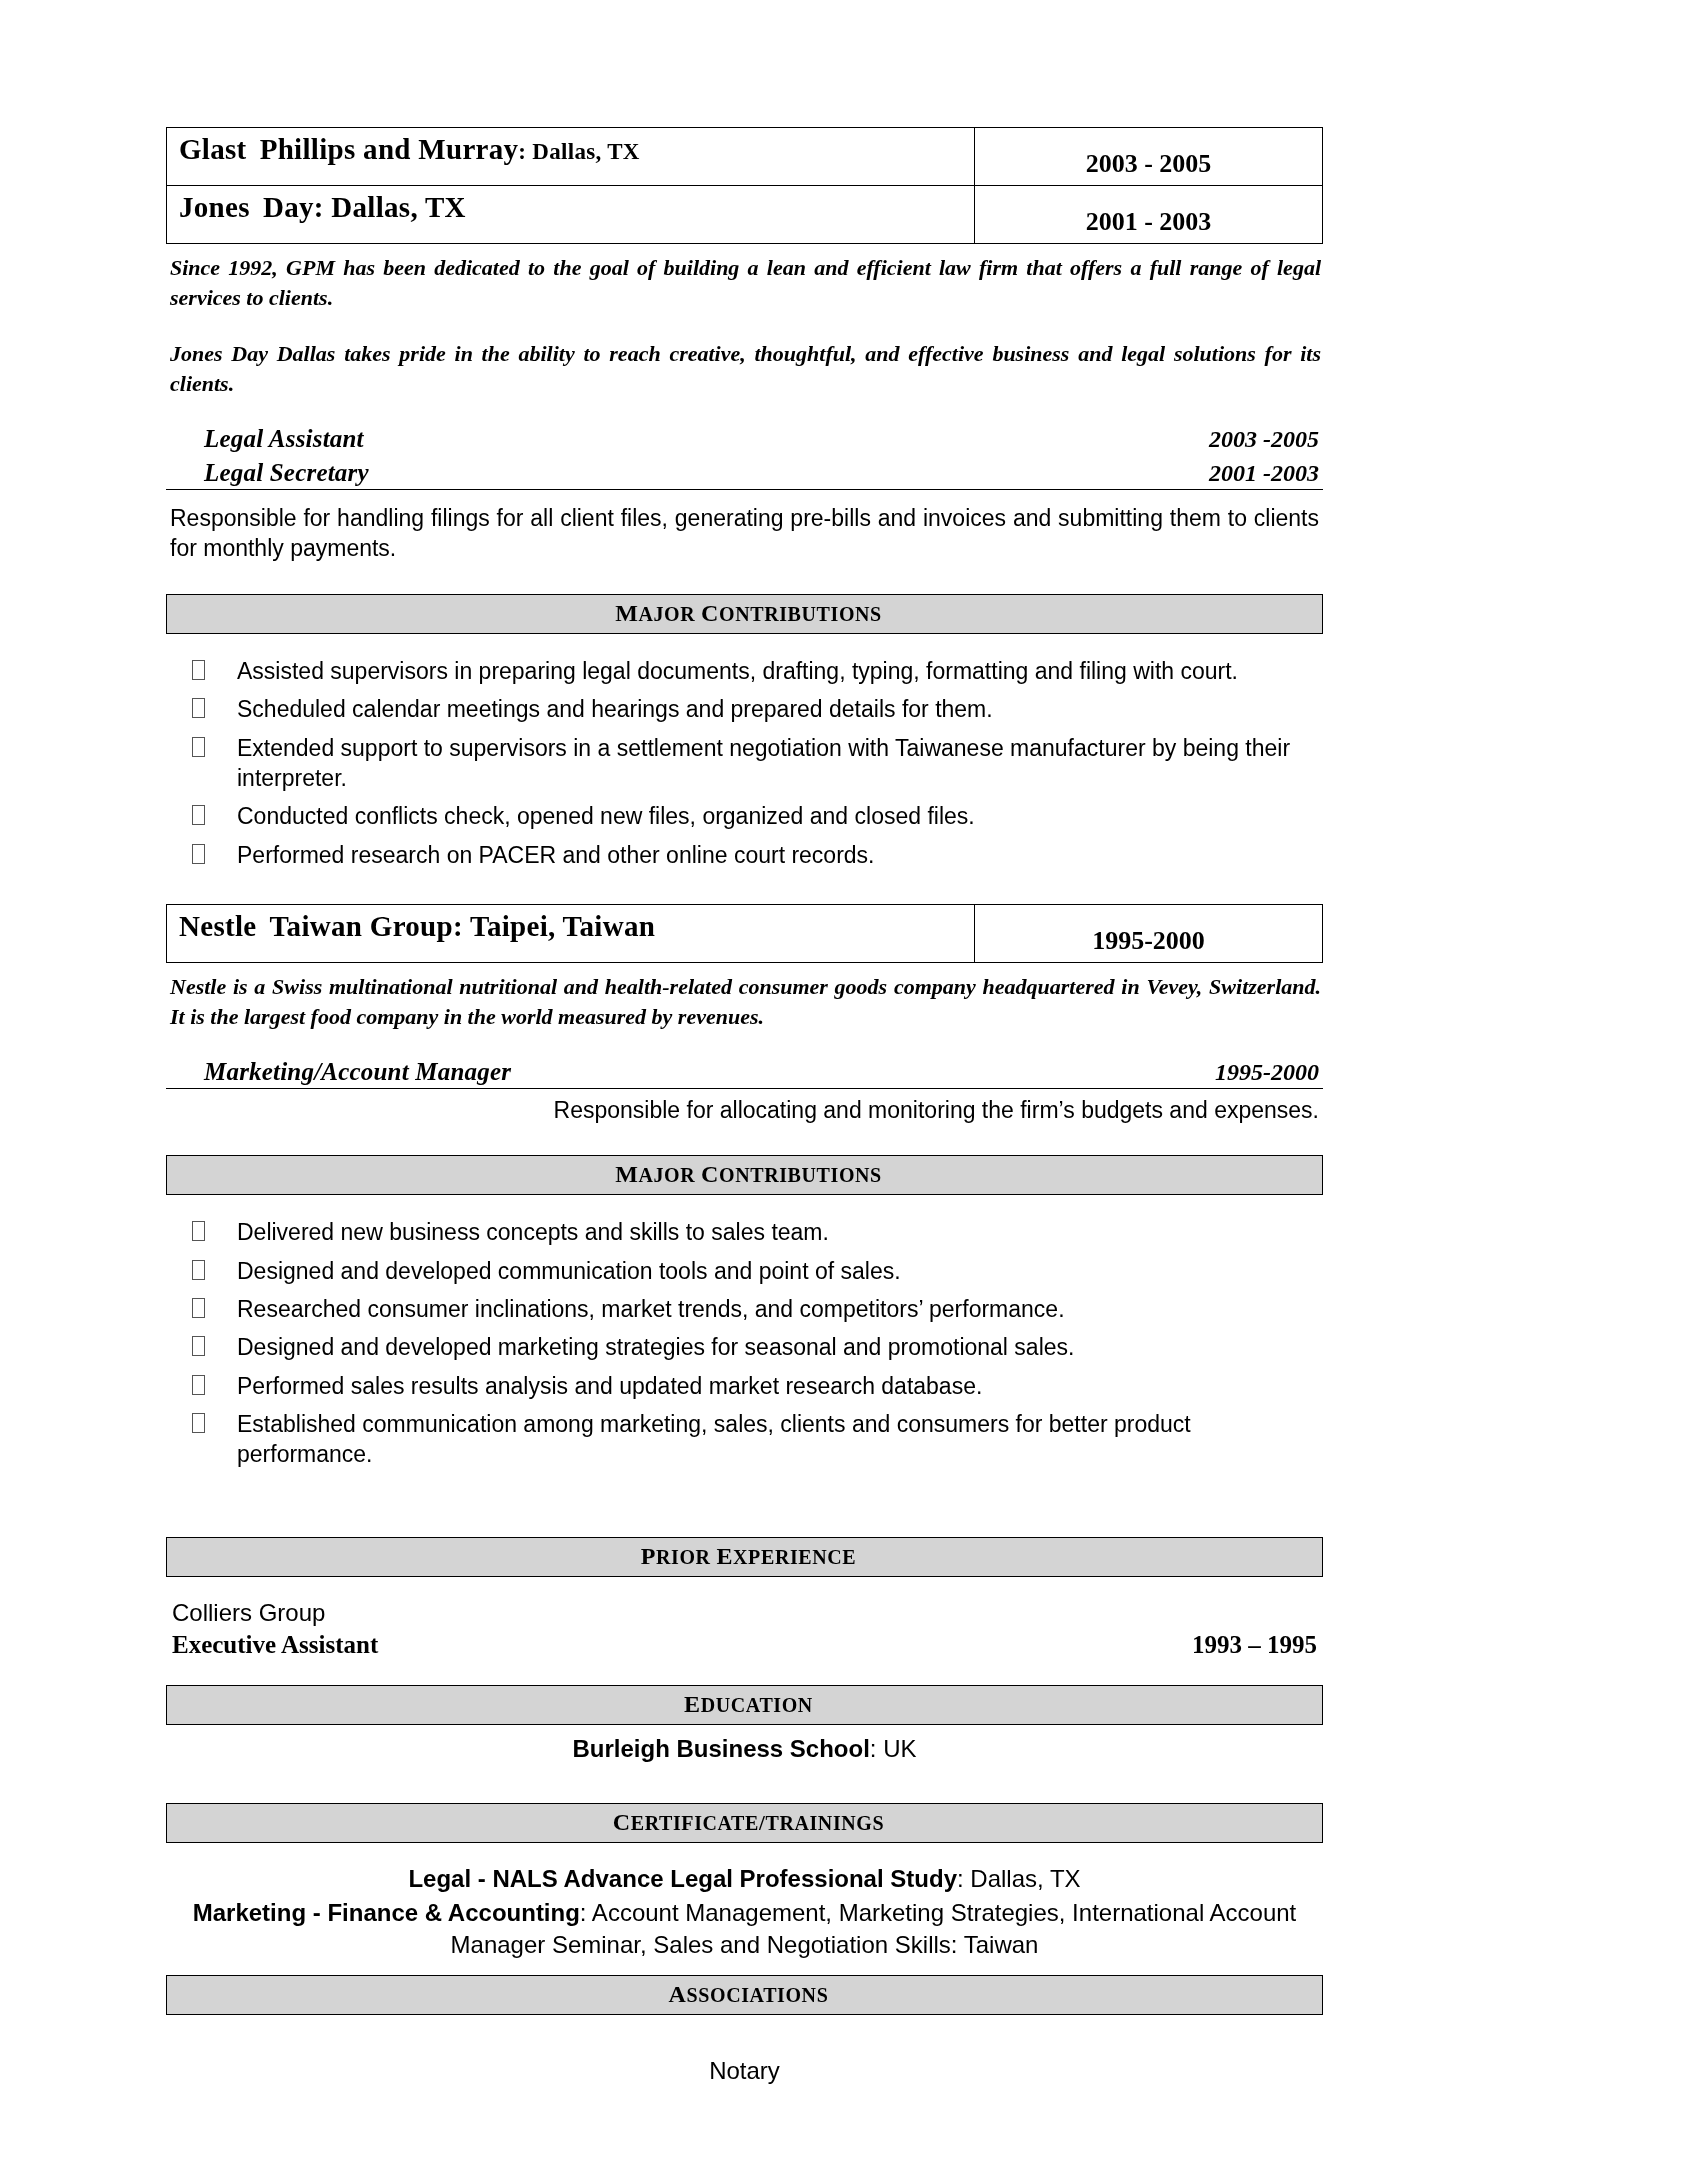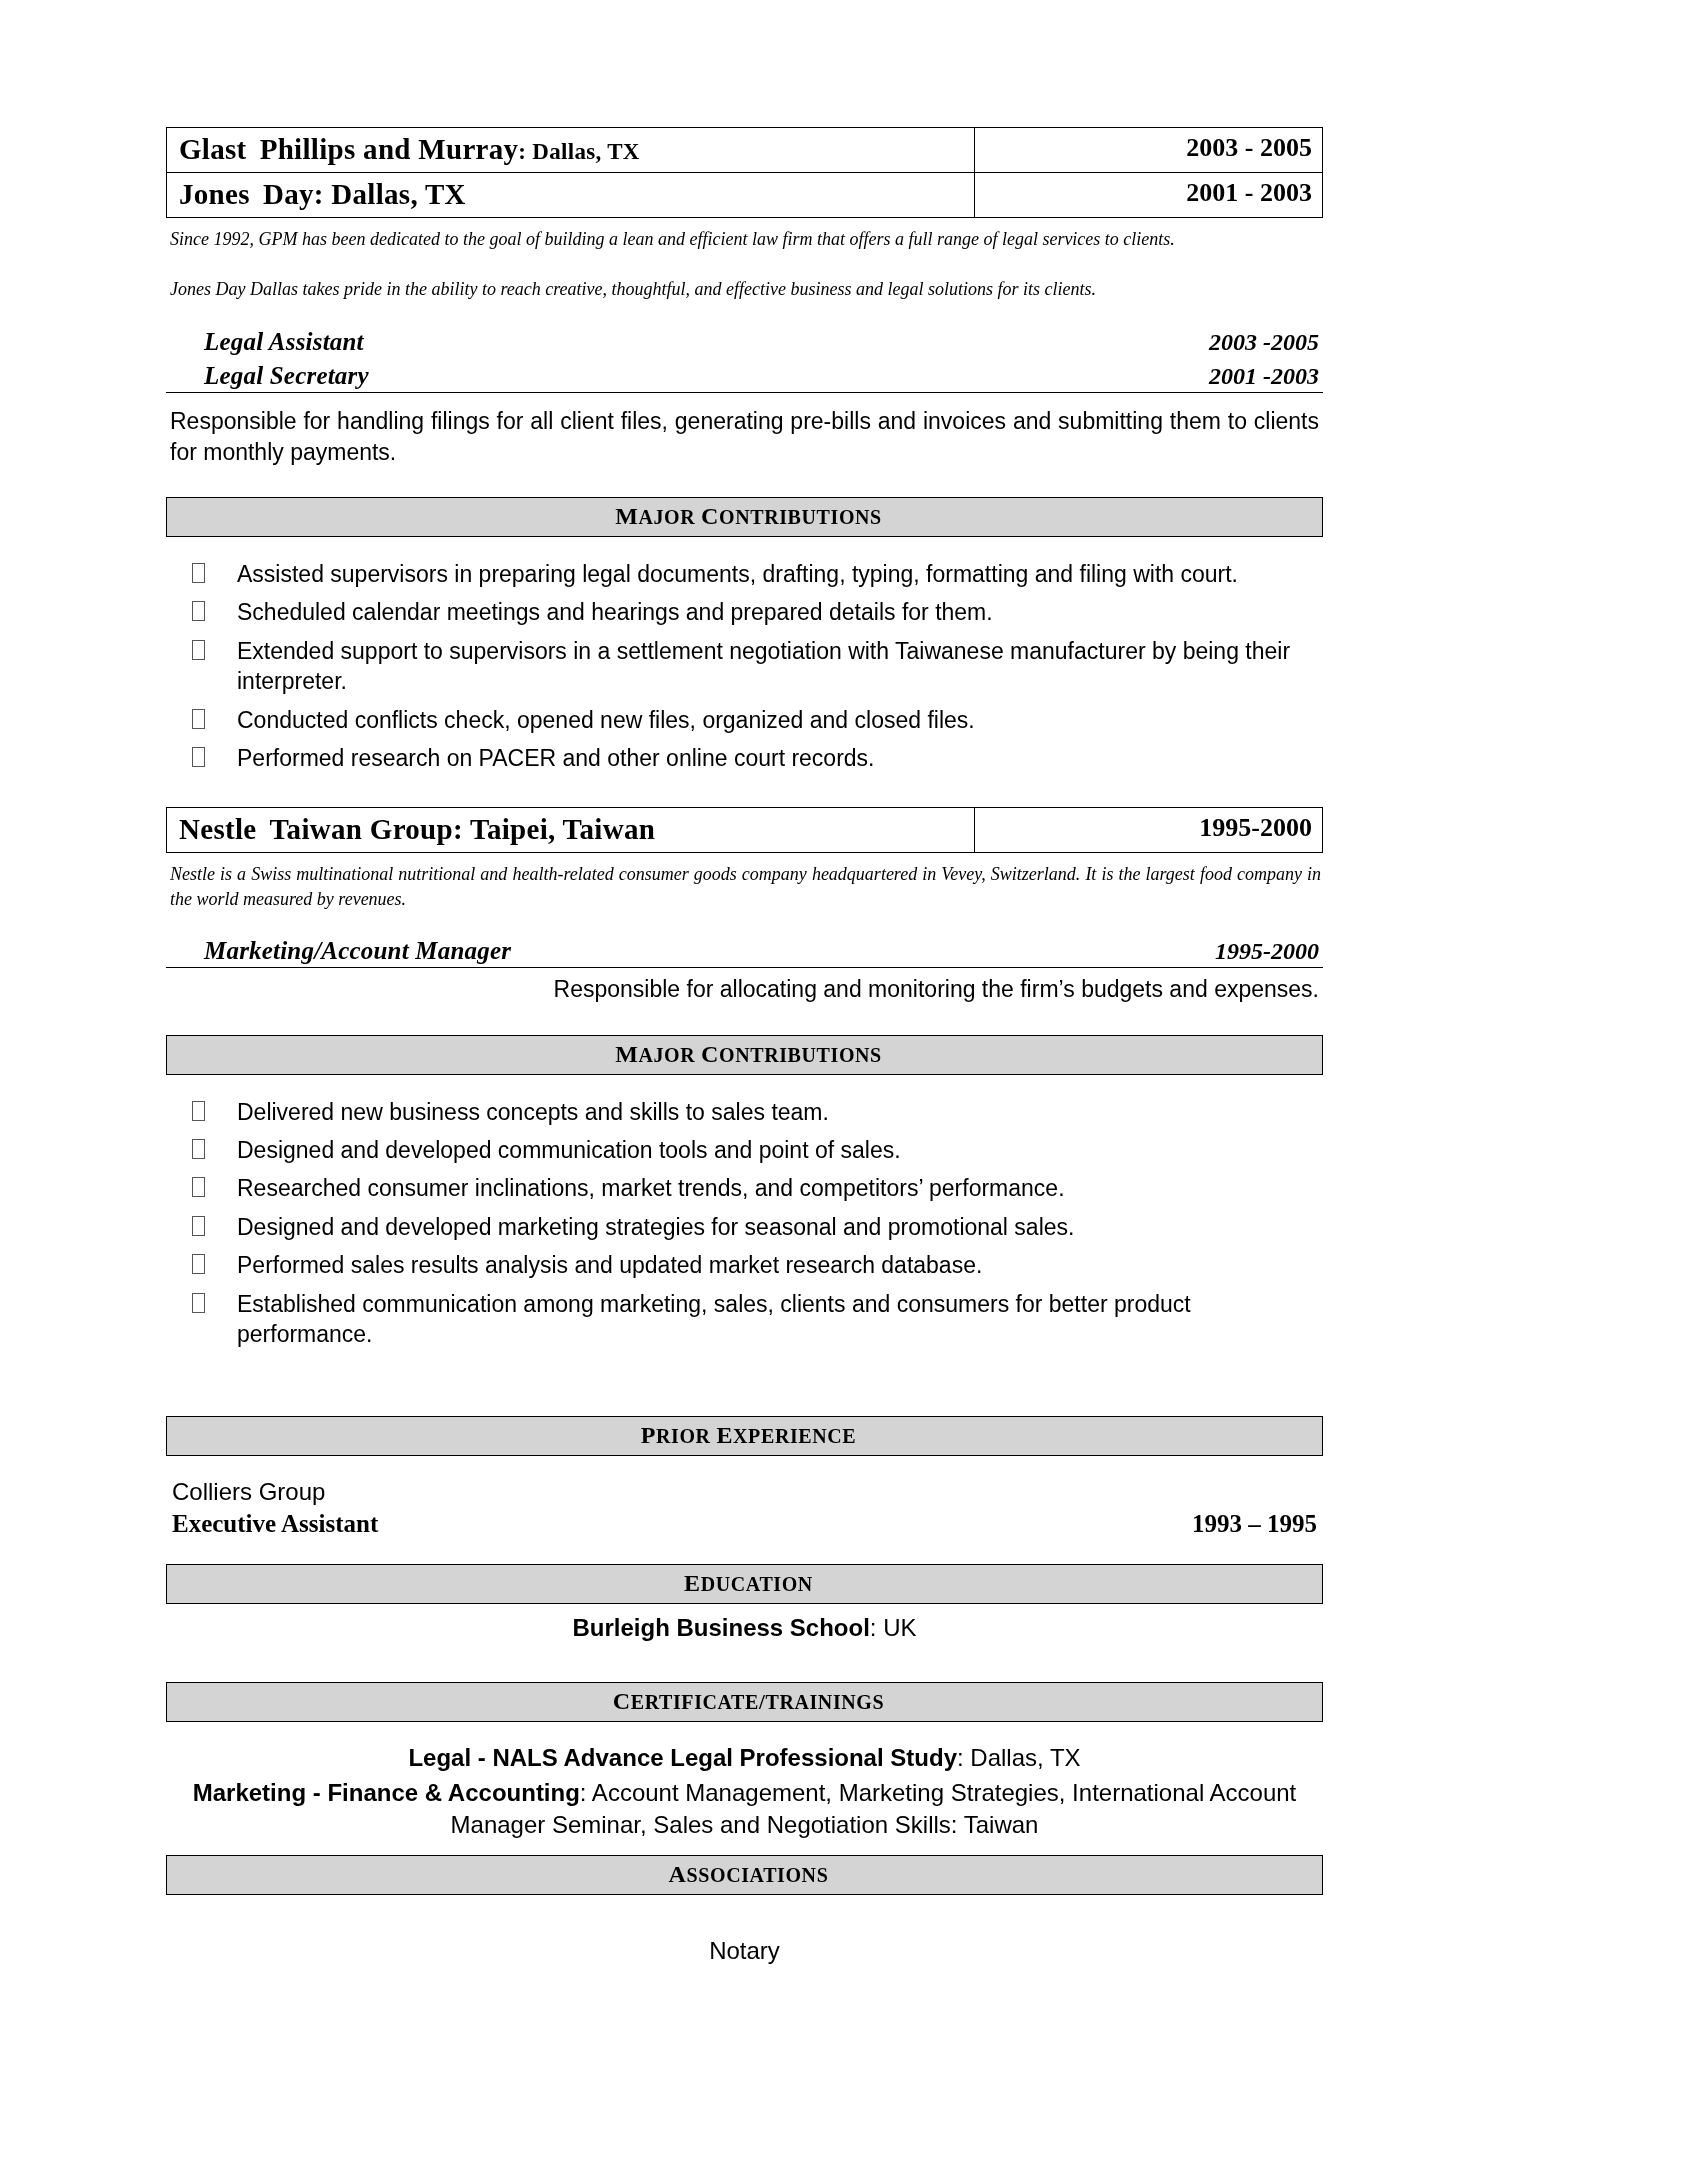--- a/index.html
+++ b/index.html
@@ -41,35 +41,37 @@
     font-family: "Liberation Serif", serif;
     font-weight: bold;
     font-size: 25px;
     letter-spacing: 0.3px;
     white-space: nowrap;
   }
   .emp-name .cap { font-size: 29px; }
   .emp-name .smallcapword { font-size: 23px; }
   .emp-dates {
     flex: 0 0 327px;
-    text-align: right;
+    text-align: center;
     padding: 5px 10px 6px 10px;
     font-family: "Liberation Serif", serif;
     font-weight: bold;
     font-size: 26px;
+    margin-top: 16px;
   }
 
   
   .desc {
     font-family: "Liberation Serif", serif;
     font-style: italic;
-    font-size: 18px;
+    font-size: 22px;
     line-height: 1.36;
     text-align: justify;
     margin: 9px 2px 0 4px;
+    font-weight: bold;
   }
   .desc.second { margin-top: 26px; }
 
   
   .titles {
     margin-top: 26px;
     border-bottom: 1.6px solid #000;
   }
   .title-row {
     display: flex;

